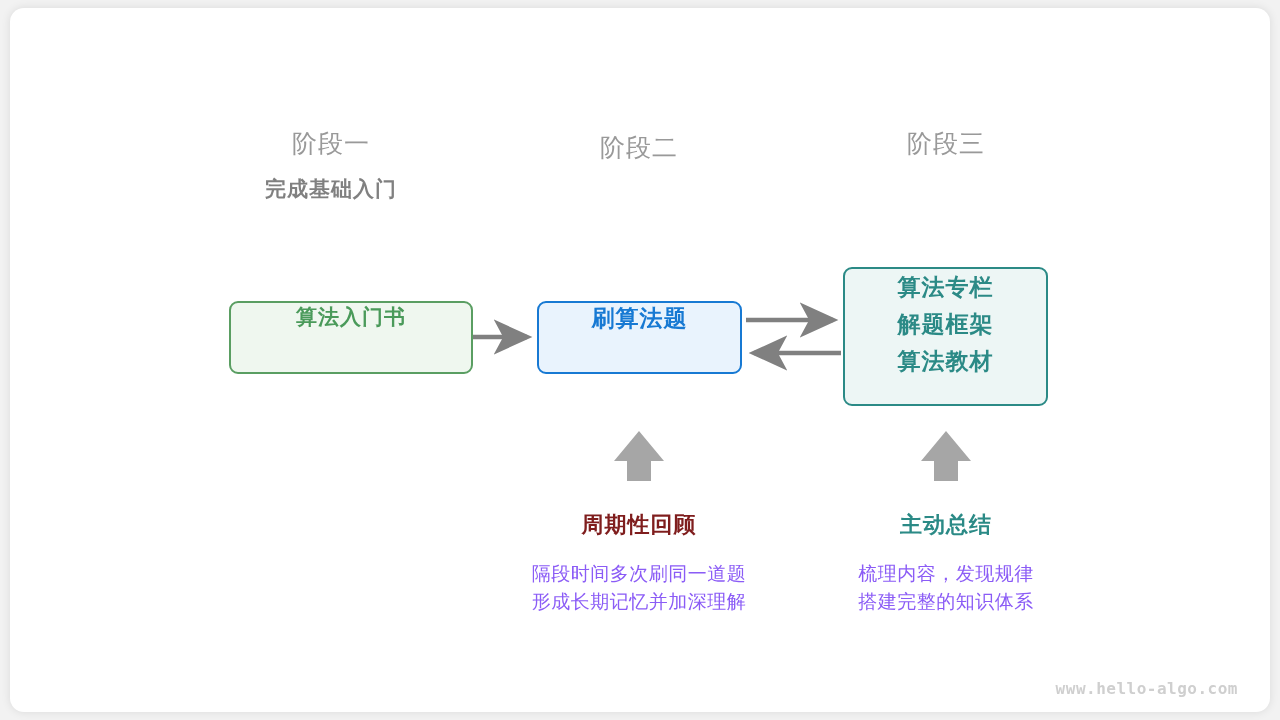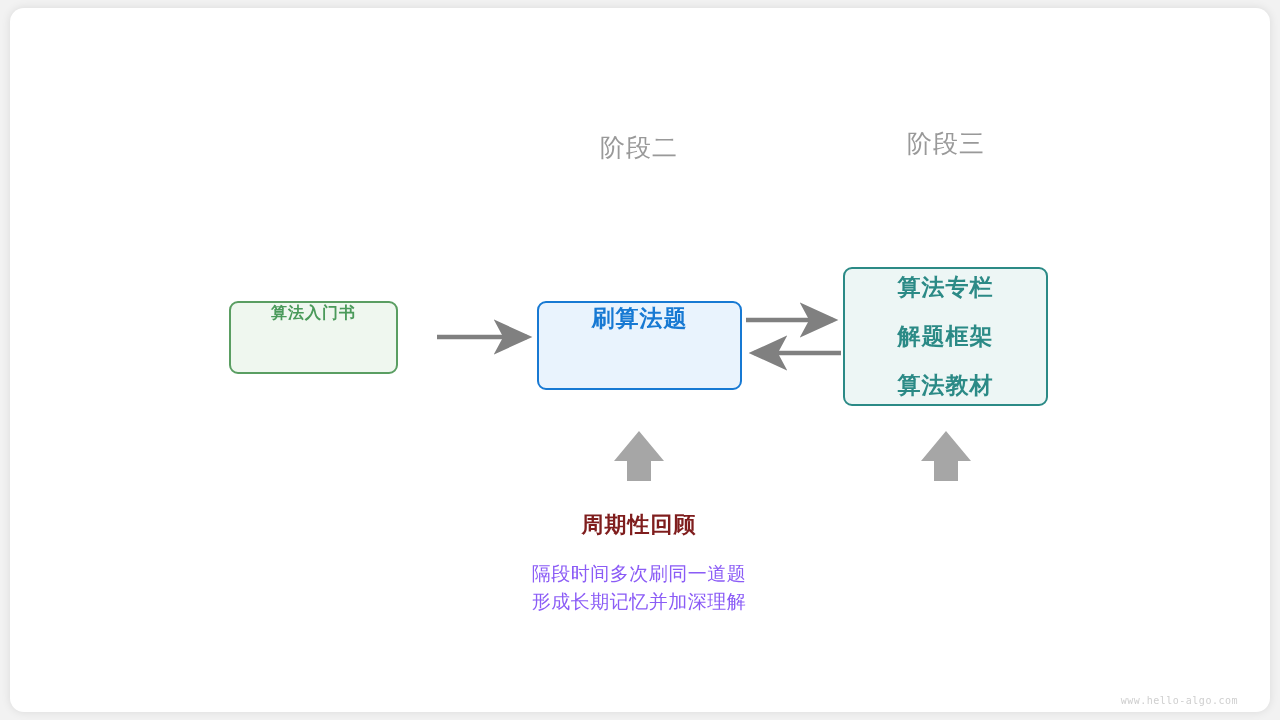--- a/index.html
+++ b/index.html
@@ -55,35 +55,35 @@
   }
 
   
   .node {
     position: absolute;
     box-sizing: border-box;
     border-radius: 9px;
     display: flex;
     flex-direction: column;
     align-items: center;
-    justify-content: space-between;
+    justify-content: flex-start;
     font-weight: bold;
     letter-spacing: 1px;
   }
   .node-line { white-space: nowrap; }
 
   #node-book {
-    left: 229px; top: 301px; width: 169px; height: 73px;
+    left: 229px; top: 301px; width: 244px; height: 73px;
     border: 2px solid #5a9e62;
     background: #eff7ef;
     color: #4a9a5a;
-    font-size: 16px;
+    font-size: 21px;
   }
   #node-practice {
-    left: 537px; top: 301px; width: 205px; height: 89px;
+    left: 537px; top: 301px; width: 205px; height: 73px;
     border: 2px solid #1779d3;
     background: #e9f3fd;
     color: #1779d3;
     font-size: 23px;
   }
   #node-knowledge {
     left: 843px; top: 267px; width: 205px; height: 139px;
     border: 2px solid #2b8a86;
     background: #edf6f5;
     color: #2b8a86;
@@ -120,33 +120,38 @@
     color: #8b5cf6;
     line-height: 28px;
     letter-spacing: 0.5px;
     white-space: nowrap;
   }
 
   
   #watermark {
     position: absolute;
     right: 42px;
-    bottom: 14px;
+    bottom: 22px;
     font-family: "DejaVu Sans Mono", "Liberation Mono", monospace;
-    font-size: 10px;
+    font-size: 16px;
     color: #cfcfcf;
     letter-spacing: 0.5px;
+    font-weight: bold;
   }
 </style>
 </head>
 <body>
 
 <div id="stage">
   <div id="card"></div>
 
+  <div class="phase-head" style="left:201px; top:126px;">
+    <div class="phase-title">阶段一</div>
+    <div class="phase-sub">完成基础入门</div>
+  </div>
 
   <div class="phase-head" style="left:509px; top:130px;">
     <div class="phase-title">阶段二</div>
   </div>
 
   <div class="phase-head" style="left:816px; top:126px;">
     <div class="phase-title">阶段三</div>
   </div>
 
   <svg id="wires" viewBox="0 0 1280 720">
@@ -185,15 +190,22 @@
   </div>
 
   <div class="note" style="left:479px; top:510px;">
     <div class="note-title blue">周期性回顾</div>
     <div class="note-body">
       <div>隔段时间多次刷同一道题</div>
       <div>形成长期记忆并加深理解</div>
     </div>
   </div>
 
+  <div class="note" style="left:786px; top:510px;">
+    <div class="note-title teal">主动总结</div>
+    <div class="note-body">
+      <div>梳理内容，发现规律</div>
+      <div>搭建完整的知识体系</div>
+    </div>
+  </div>
 
   <div id="watermark">www.hello-algo.com</div>
 </div>
 
 </body></html>

